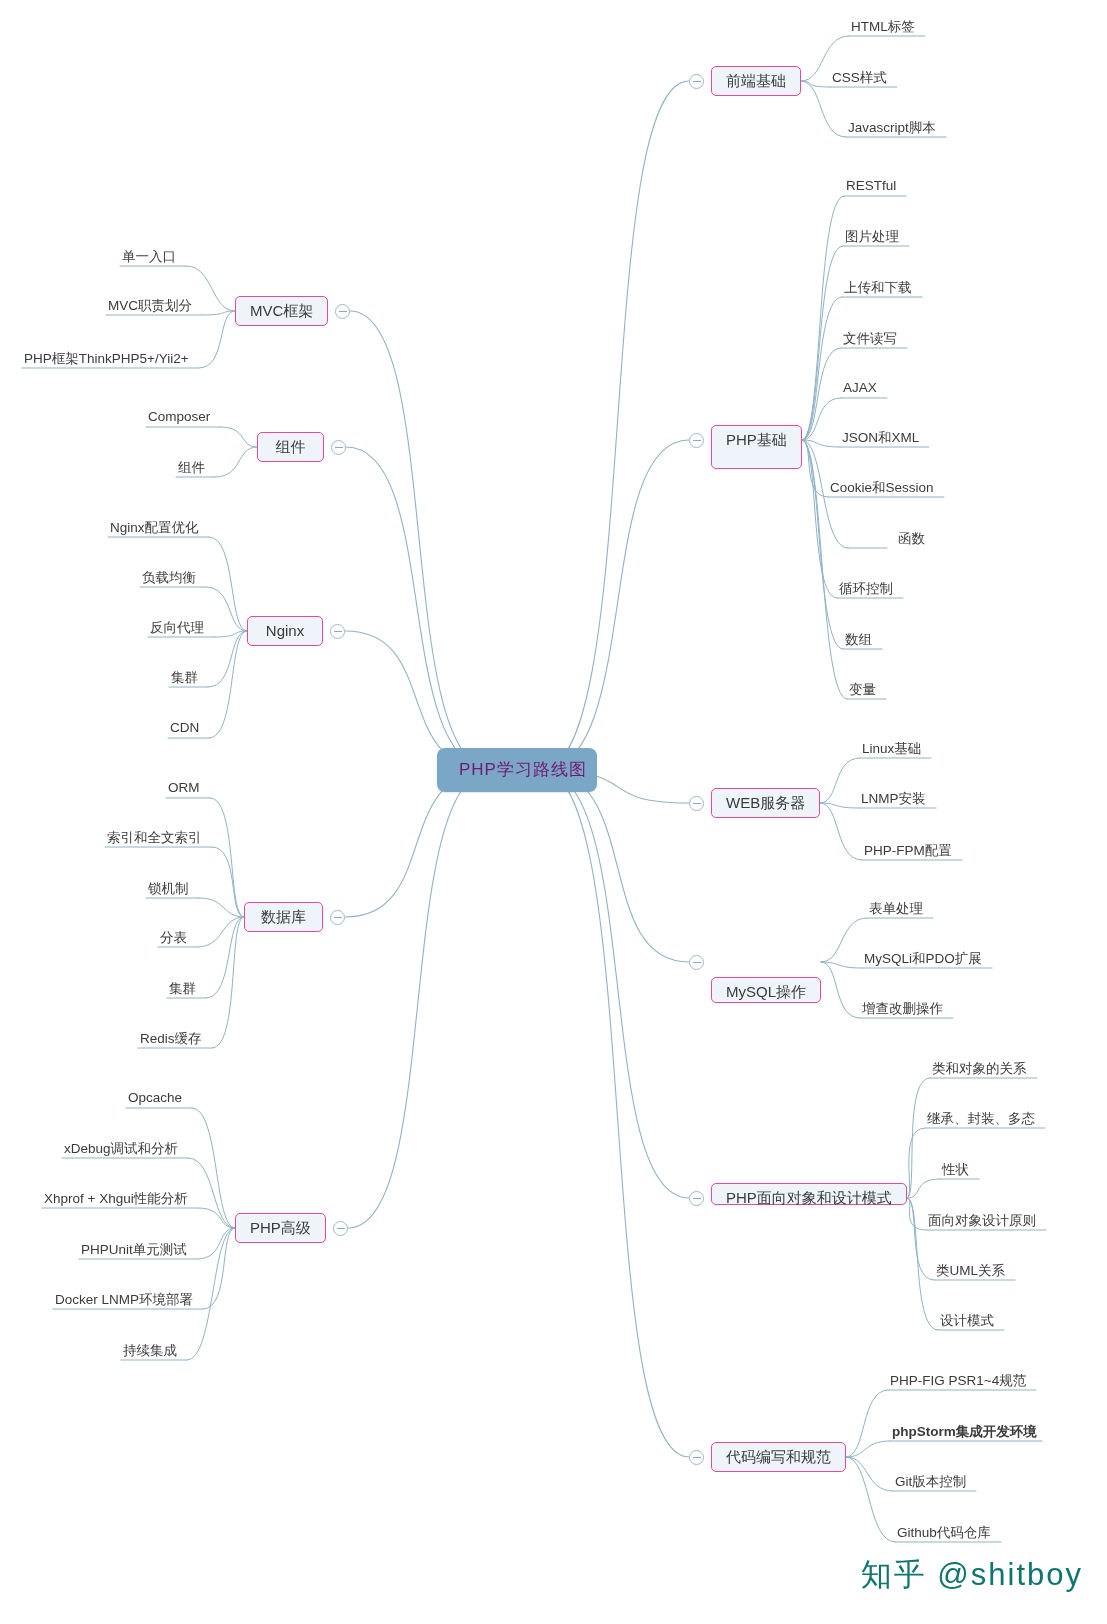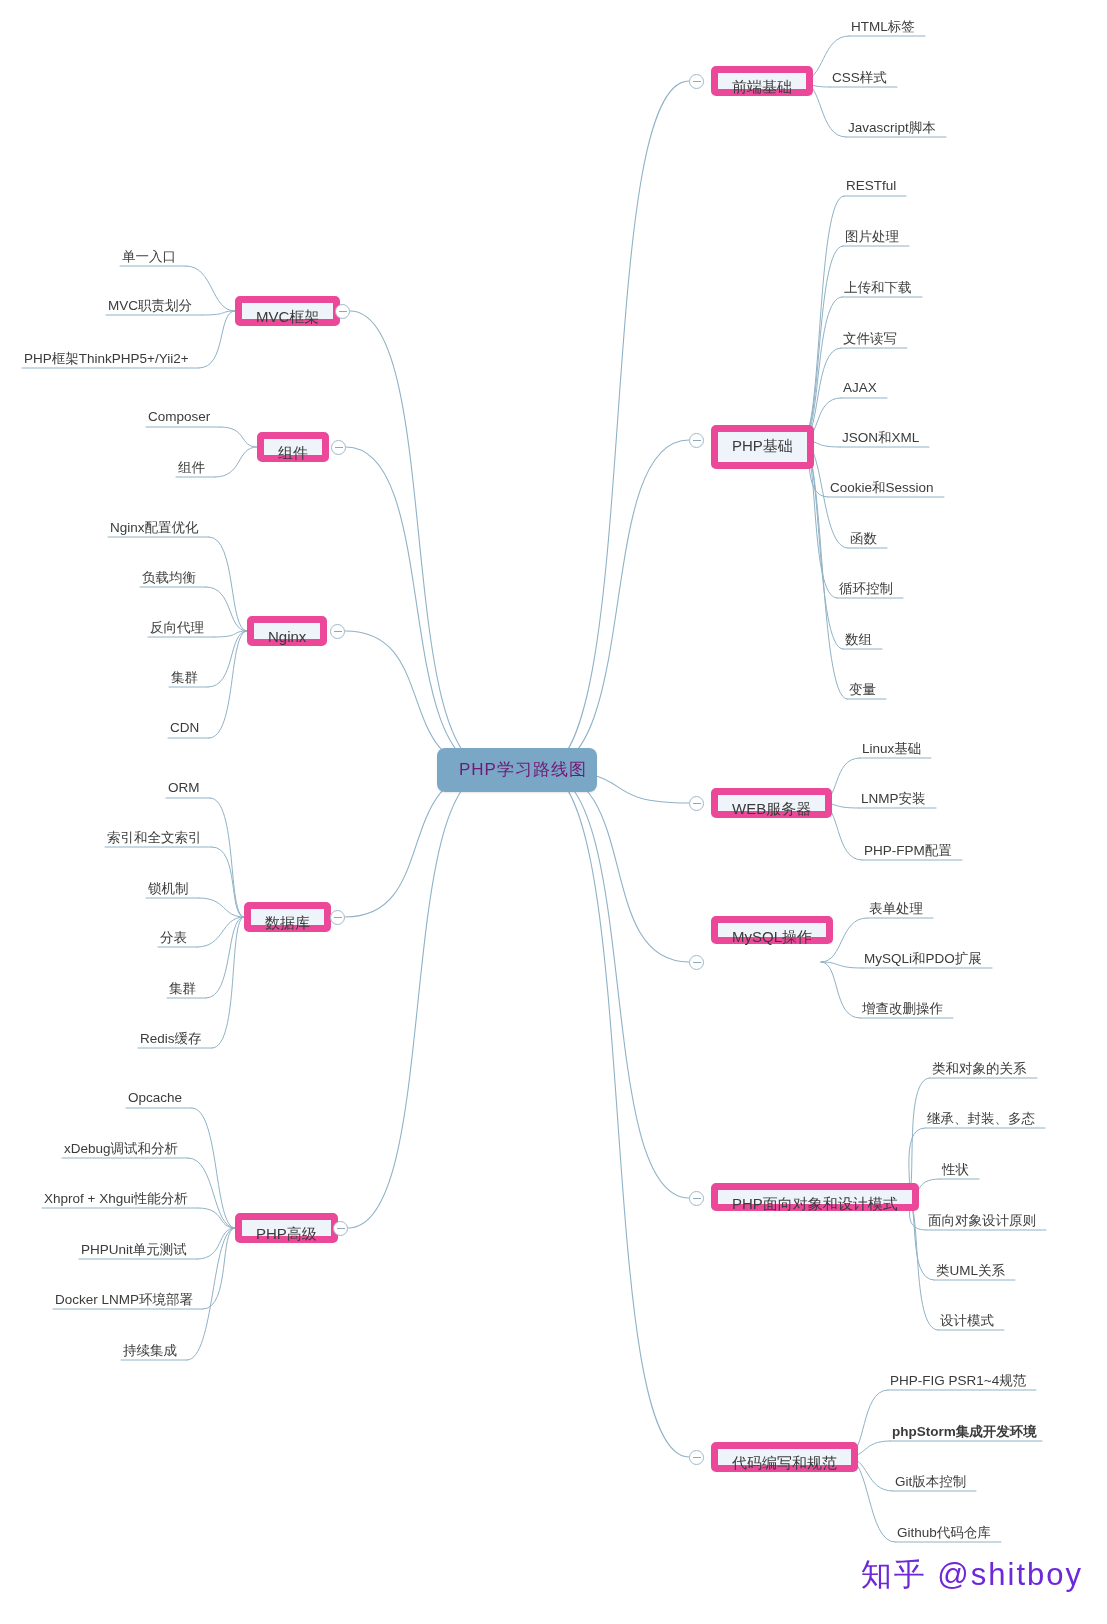--- a/index.html
+++ b/index.html
@@ -14,21 +14,21 @@
     color:#701a75;
     border-radius:8px;
     font-size:17px;
     padding:12px 22px;
     letter-spacing:1px;
     box-shadow:0 1px 2px rgba(0,0,0,.10);
   }
   
   .lvl1{
     background:#eef4f9;
-    border:7px solid #ec4899;
+    border:1px solid #ec4899;
     border-radius:5px;
     color:#3b3b3b;
     font-size:15px;
     padding:7px 14px;
     text-align:center;
   }
   
   .leaf{
     color:#3b3b3b;
     font-size:13.5px;
@@ -44,21 +44,21 @@
   }
   .collapse:before{
     content:"";
     position:absolute;
     left:2.5px;top:6px;
     width:8px;height:1px;
     background:#8fa9ba;
   }
   .watermark{
     position:absolute;
-    color:#6d28d9;
+    color:#0f766e;
     font-size:31px;
     letter-spacing:2px;
     right:24px;bottom:28px;
     user-select:none;
   }
 </style>
 </head>
 <body>
 
 <div id="canvas">
@@ -190,30 +190,30 @@
     <div class="node leaf" style="top: 119px; left: 846px;">Javascript脚本</div>
     <div class="node lvl1" style="left: 711px; top: 425px; min-width: 90px; height: 44px; line-height: 14px;"><span>PHP基础</span></div>
     <div class="collapse" style="top: 432.5px; left: 689px;"></div>
     <div class="node leaf" style="top: 178px; left: 844px;">RESTful</div>
     <div class="node leaf" style="top: 228px; left: 843px;">图片处理</div>
     <div class="node leaf" style="top: 279px; left: 842px;">上传和下载</div>
     <div class="node leaf" style="top: 330px; left: 841px;">文件读写</div>
     <div class="node leaf" style="top: 380px; left: 841px;">AJAX</div>
     <div class="node leaf" style="top: 429px; left: 840px;">JSON和XML</div>
     <div class="node leaf" style="top: 479px; left: 828px;">Cookie和Session</div>
-    <div class="node leaf" style="top: 530px; left: 848px;">函数</div>
+    <div class="node leaf" style="top: 530px; left: 896px;">函数</div>
     <div class="node leaf" style="top: 580px; left: 837px;">循环控制</div>
     <div class="node leaf" style="top: 631px; left: 843px;">数组</div>
     <div class="node leaf" style="top: 681px; left: 847px;">变量</div>
     <div class="node lvl1" style="left: 711px; top: 788px; min-width: 109px; height: 30px; line-height: 14px;"><span>WEB服务器</span></div>
     <div class="collapse" style="top: 795.5px; left: 689px;"></div>
     <div class="node leaf" style="top: 740px; left: 860px;">Linux基础</div>
     <div class="node leaf" style="top: 790px; left: 859px;">LNMP安装</div>
     <div class="node leaf" style="top: 842px; left: 862px;">PHP-FPM配置</div>
-    <div class="node lvl1" style="left: 711px; top: 916px; min-width: 109px; height: 16px; line-height: 14px;"><span>MySQL操作</span></div>
+    <div class="node lvl1" style="left: 711px; top: 977px; min-width: 109px; height: 26px; line-height: 14px;"><span>MySQL操作</span></div>
     <div class="collapse" style="top: 954.5px; left: 689px;"></div>
     <div class="node leaf" style="top: 900px; left: 867px;">表单处理</div>
     <div class="node leaf" style="top: 950px; left: 862px;">MySQLi和PDO扩展</div>
     <div class="node leaf" style="top: 1000px; left: 860px;">增查改删操作</div>
     <div class="node lvl1" style="left: 711px; top: 1183px; min-width: 186px; height: 22px; line-height: 14px;"><span>PHP面向对象和设计模式</span></div>
     <div class="collapse" style="top: 1190.5px; left: 689px;"></div>
     <div class="node leaf" style="top: 1060px; left: 930px;">类和对象的关系</div>
     <div class="node leaf" style="top: 1110px; left: 925px;">继承、封装、多态</div>
     <div class="node leaf" style="top: 1161px; left: 940px;">性状</div>
     <div class="node leaf" style="top: 1212px; left: 926px;">面向对象设计原则</div>

